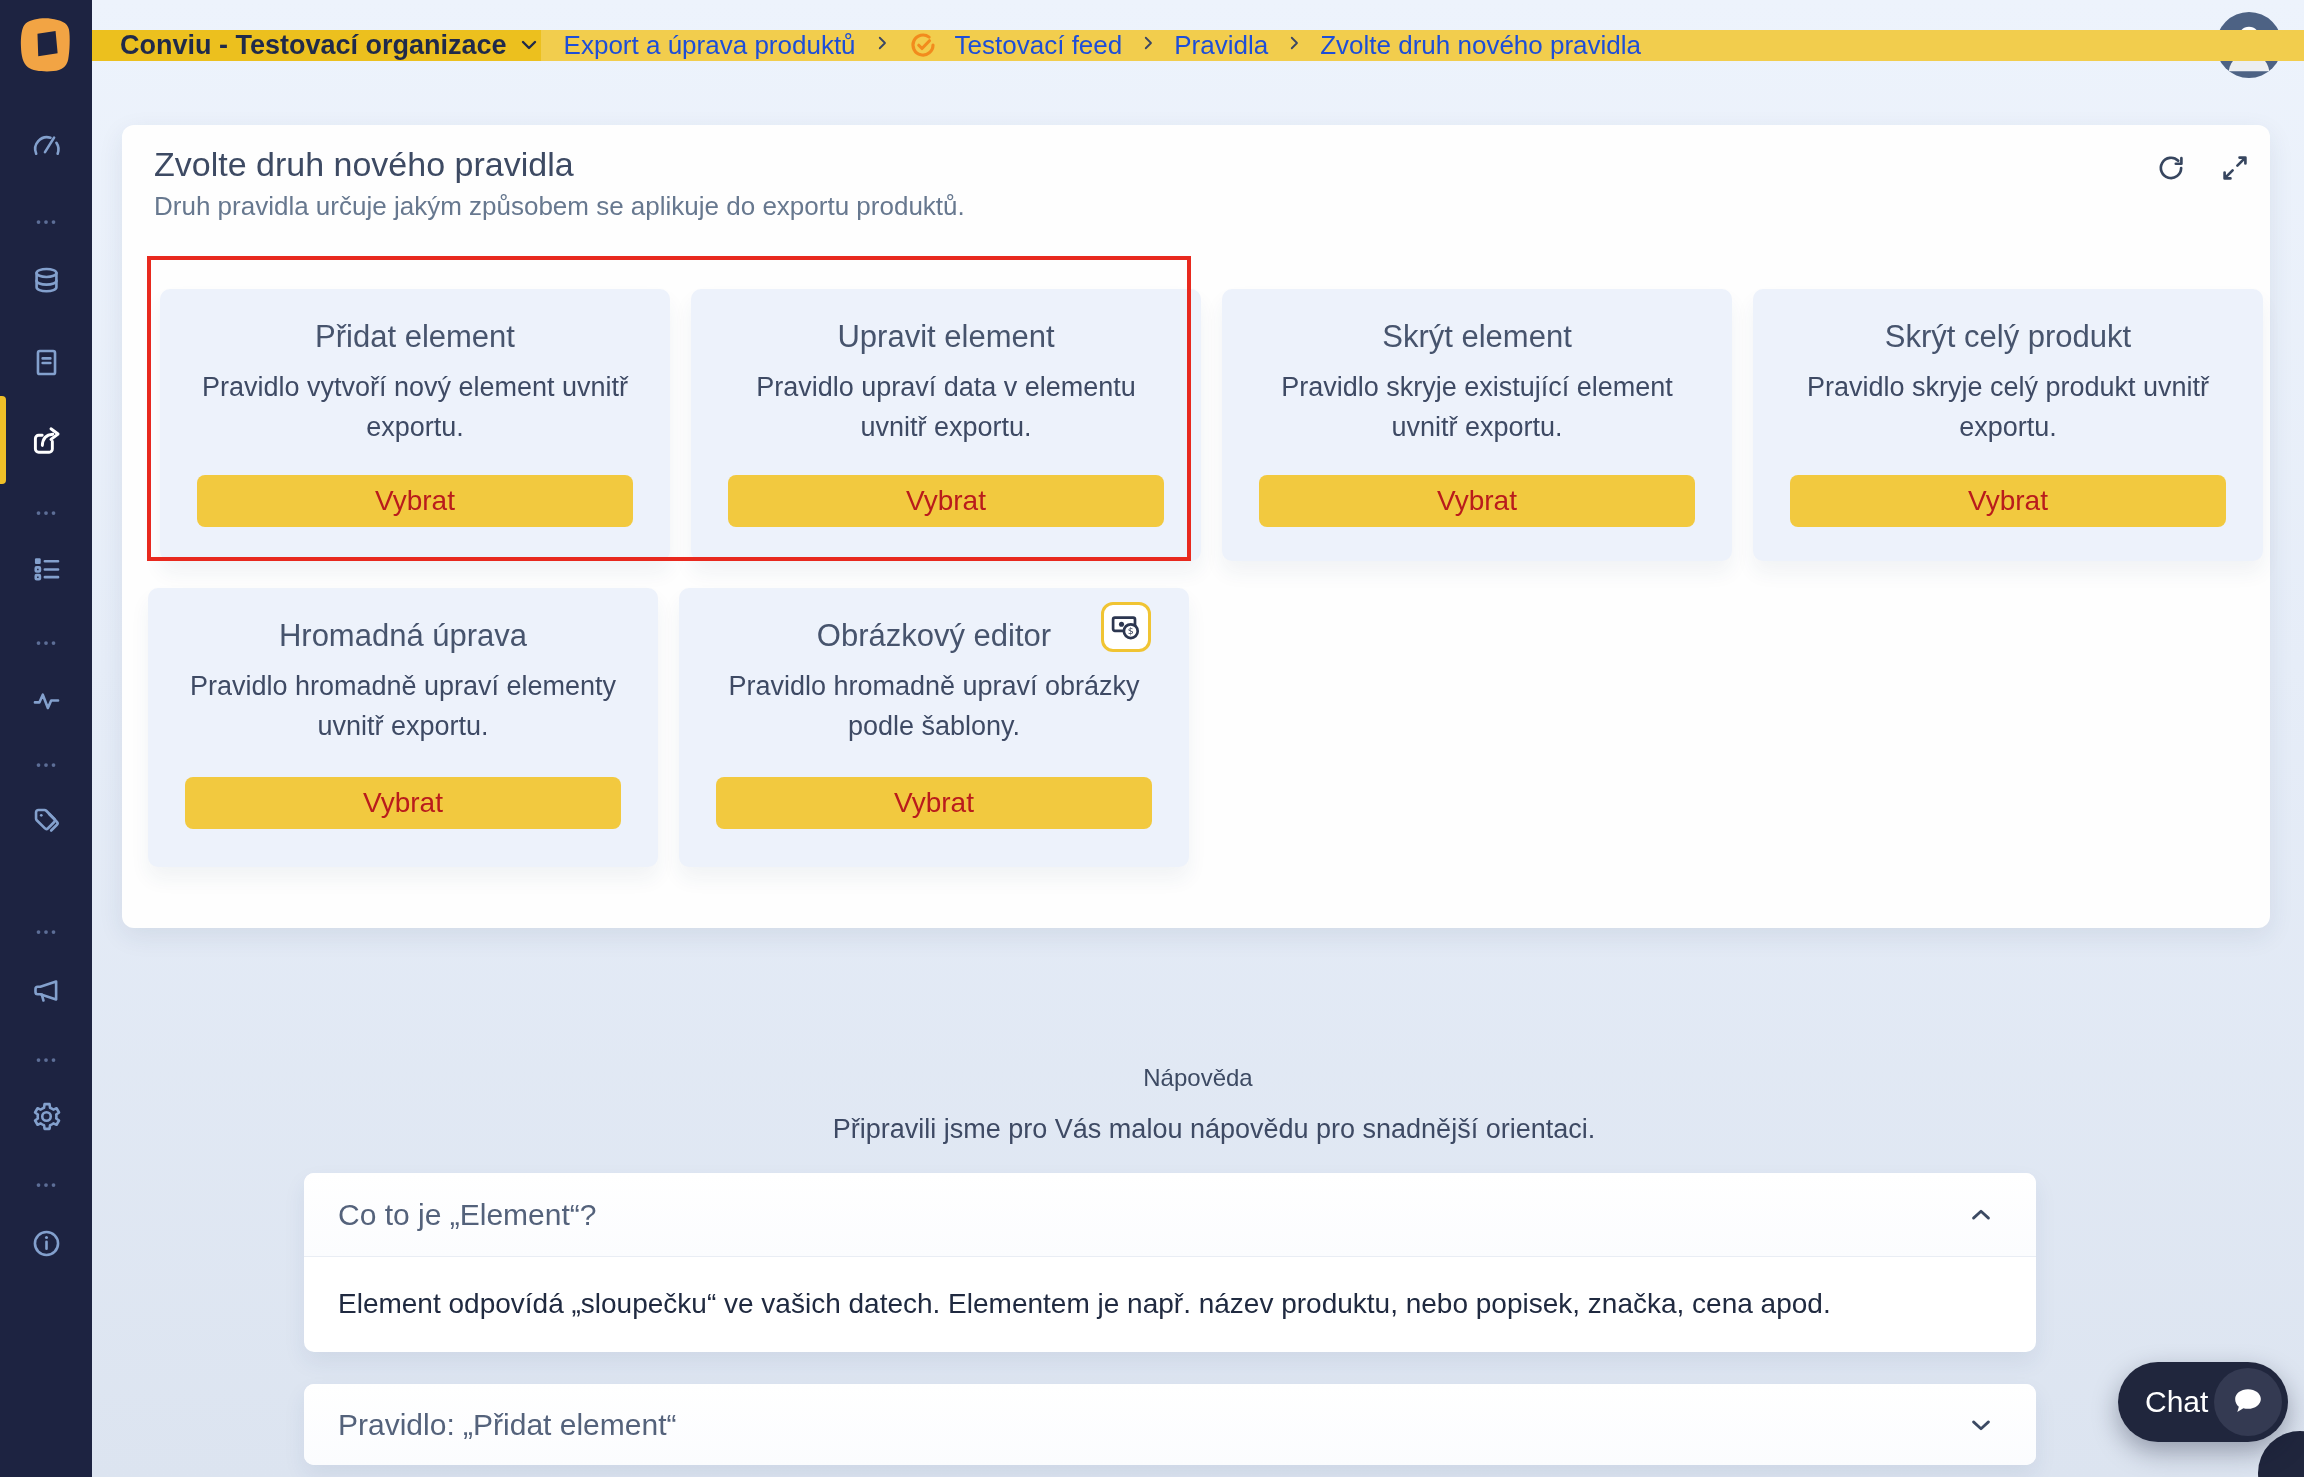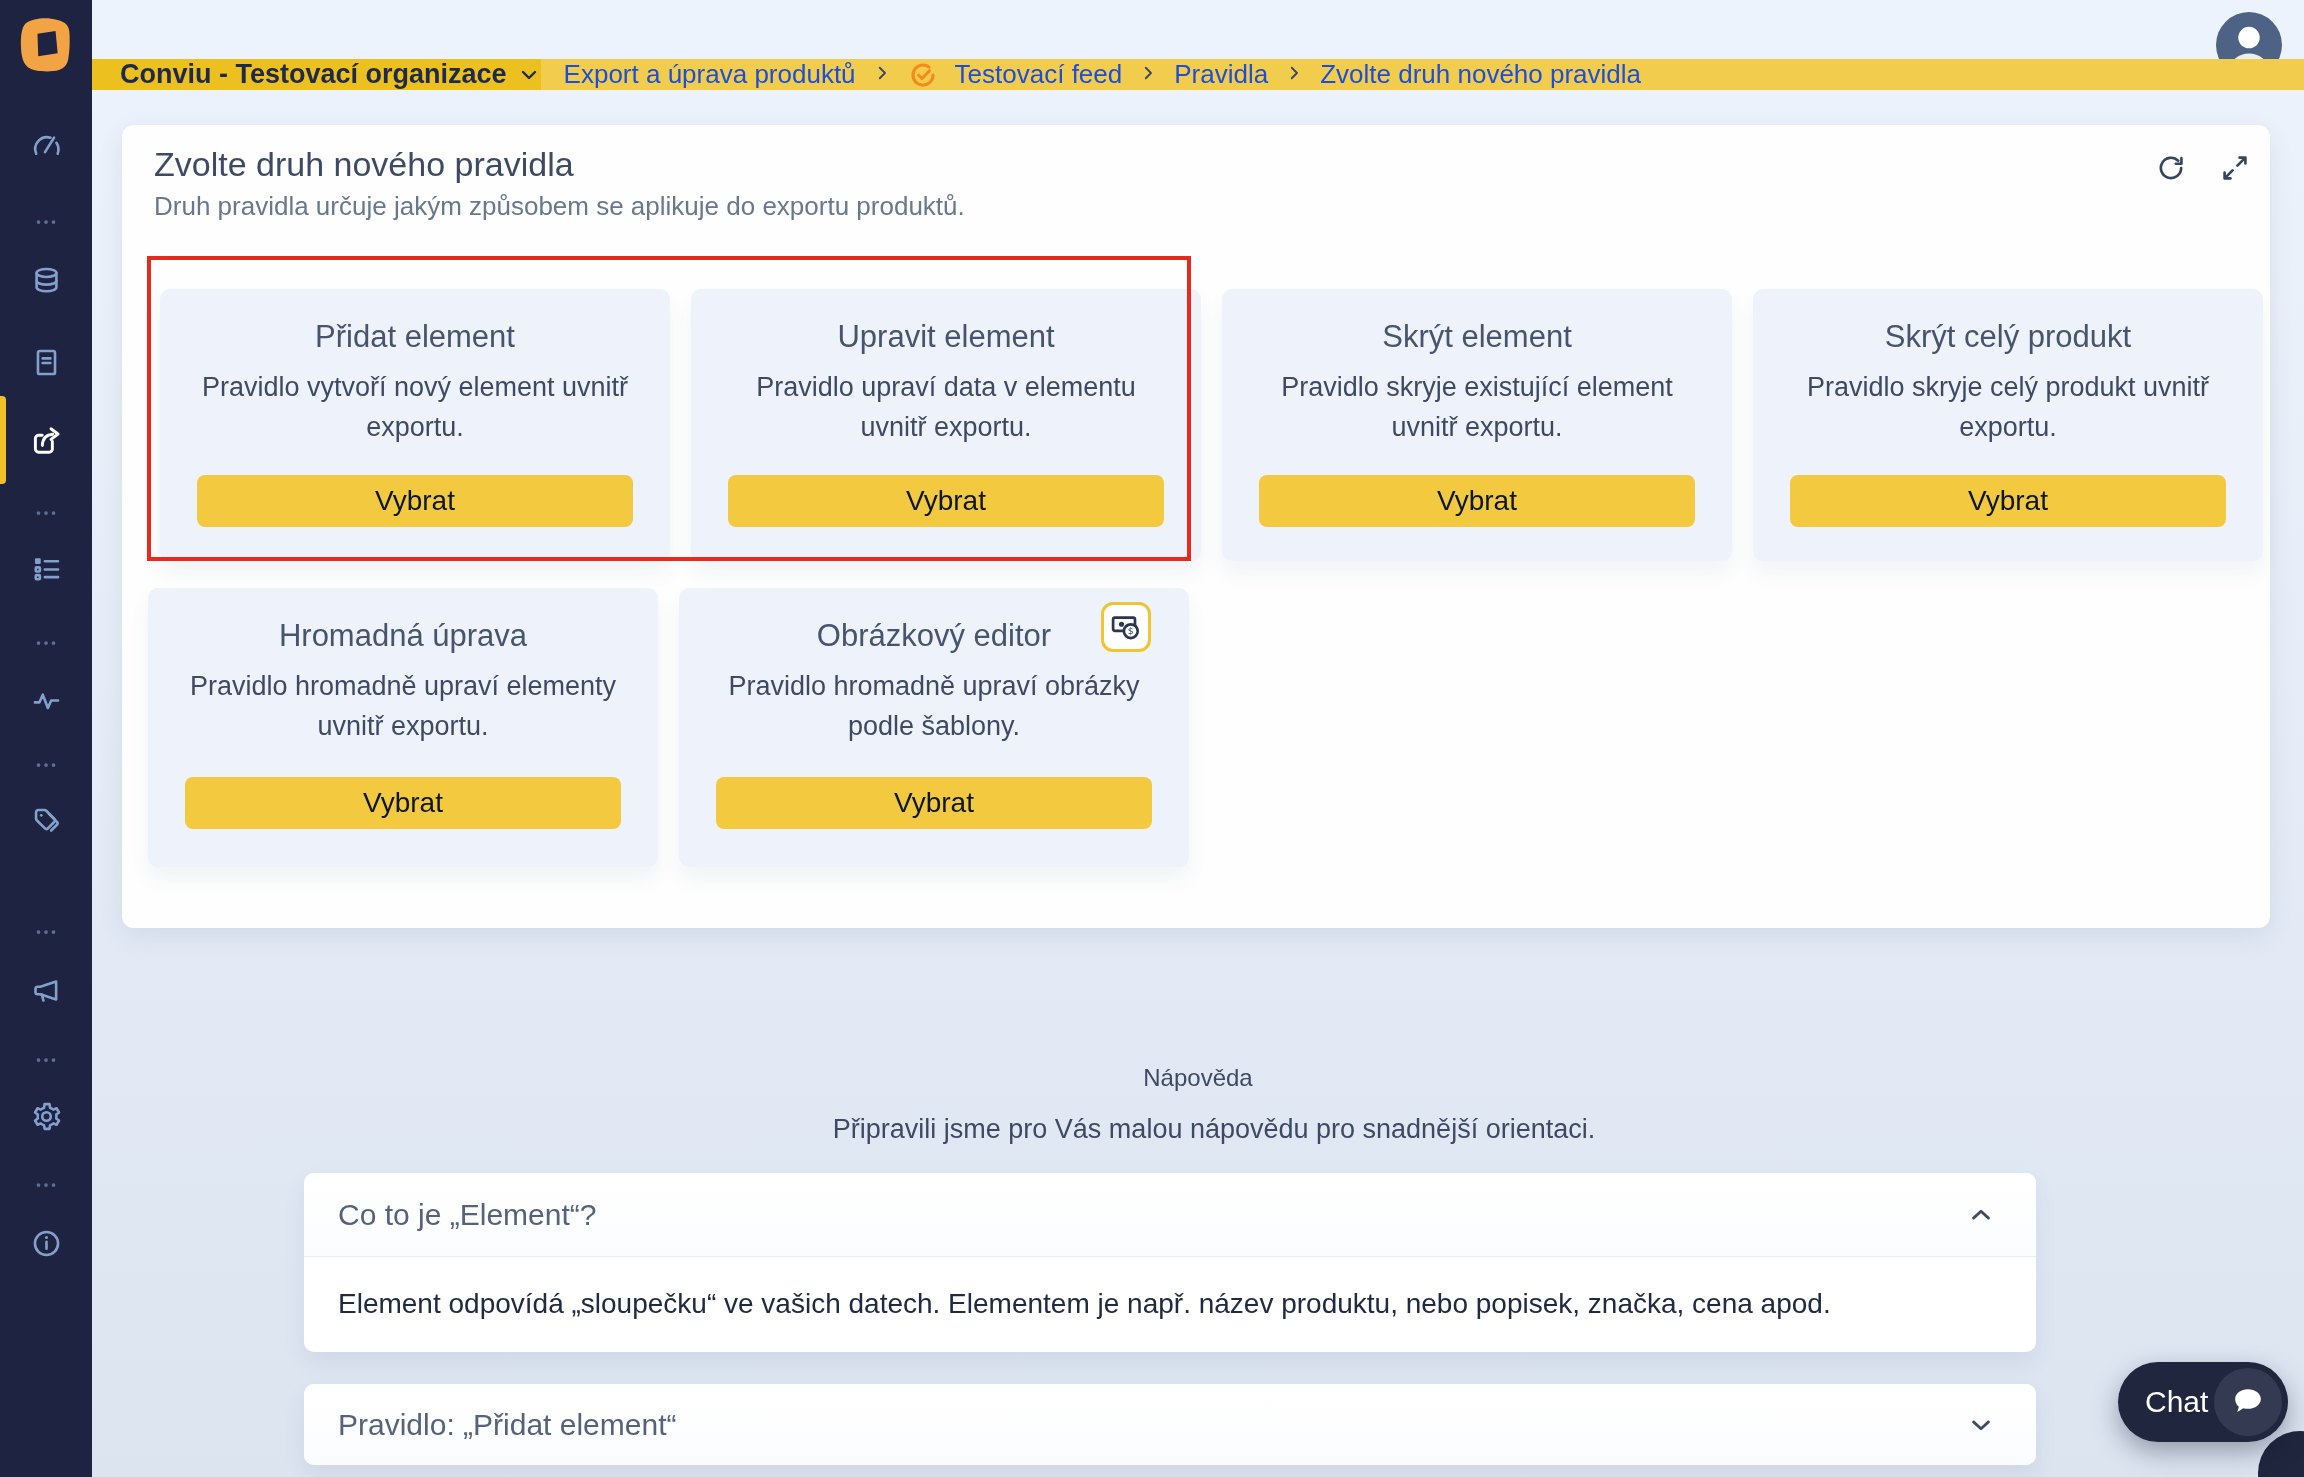--- a/index.html
+++ b/index.html
@@ -12,21 +12,21 @@
   .sidebar{position:absolute;left:0;top:0;width:92px;height:1477px;background:#1d2341;z-index:20;}
   .logo-box{position:absolute;left:0;top:0;width:92px;height:90px;display:flex;align-items:center;justify-content:center;}
   .logo-box svg{width:62px;height:64px;}
   .sicon{position:absolute;left:22px;width:48px;height:48px;display:flex;align-items:center;justify-content:center;}
   .sicon svg{width:33px;height:33px;stroke:#83a0cd;stroke-width:1.9;fill:none;stroke-linecap:round;stroke-linejoin:round;}
   .sicon.dots svg{width:30px;height:30px;}
   .sicon.active svg{stroke:#ffffff;width:37px;height:37px;}
   .active-bar{position:absolute;left:0;top:396px;width:6px;height:88px;background:#f0c028;border-radius:0 4px 4px 0;}
 
   
-  .header{position:absolute;left:92px;top:0;right:0;height:90px;display:flex;align-items:flex-end;z-index:10;}
+  .header{position:absolute;left:92px;top:0;right:0;height:90px;display:flex;align-items:center;z-index:10;}
   .org-select{flex:0 0 430px;background:#ecc01e;display:flex;align-items:center;padding-left:28px;gap:10px;cursor:pointer;}
   .org-select .org-label{font-size:27px;font-weight:bold;color:#1f2a4a;white-space:nowrap;}
   .org-select svg{width:24px;height:24px;stroke:#1f2a4a;stroke-width:2.4;fill:none;stroke-linecap:round;stroke-linejoin:round;}
   .crumbs{flex:1;background:#f2cd4d;display:flex;align-items:center;padding-left:23px;gap:17px;}
   .crumb{font-size:26px;color:#1d4ed8;white-space:nowrap;}
   .crumb-sep svg{width:18px;height:18px;stroke:#3a4664;stroke-width:2.4;fill:none;stroke-linecap:round;stroke-linejoin:round;}
   .feed-ico svg{width:30px;height:30px;stroke:#f28b1d;stroke-width:2.5;fill:none;stroke-linecap:round;stroke-linejoin:round;display:block;}
   .avatar{position:absolute;right:22px;top:12px;width:66px;height:66px;border-radius:50%;background:#4d6284;overflow:hidden;cursor:pointer;}
   .avatar svg{width:66px;height:66px;display:block;}
 
@@ -41,21 +41,21 @@
 
   .cards-row{position:absolute;left:26px;display:flex;gap:21px;}
   .row1{top:164px;padding-left:12px;}
   .row2{top:463px;}
   .card{position:relative;width:510px;height:272px;background:#edf2fb;border-radius:10px;
         box-shadow:0 12px 20px rgba(40,60,110,.06);display:flex;flex-direction:column;align-items:center;}
   .row2 .card{height:279px;}
   .card-title{margin-top:30px;font-size:31px;color:#47546d;}
   .card-desc{margin-top:12px;padding:0 38px;font-size:27px;line-height:40px;color:#3e4a64;text-align:center;}
   .card-btn{margin-top:auto;margin-bottom:34px;width:436px;height:52px;border:none;border-radius:8px;
-            background:#f2c93f;color:#0f172a;font-size:28px;font-family:inherit;cursor:pointer;}
+            background:#f2c93f;color:#b91c1c;font-size:28px;font-family:inherit;cursor:pointer;}
   .row2 .card-btn{margin-bottom:38px;}
   .badge{position:absolute;top:14px;right:38px;width:50px;height:50px;background:#ffffff;border:3px solid #f0c433;
          border-radius:12px;display:flex;align-items:center;justify-content:center;}
   .badge svg{width:36px;height:36px;}
   .red-rect{position:absolute;left:25px;top:131px;width:1044px;height:305px;border:4px solid #e8291e;z-index:5;pointer-events:none;}
 
   
   .help-title{position:absolute;left:92px;right:0;top:1064px;text-align:center;font-size:24px;color:#3d4a63;}
   .help-subtitle{position:absolute;left:92px;right:0;top:1114px;text-align:center;font-size:27px;color:#3e4a64;margin-left:32px;}
   .accordion{position:absolute;left:304px;width:1732px;background:#ffffff;border-radius:10px;

